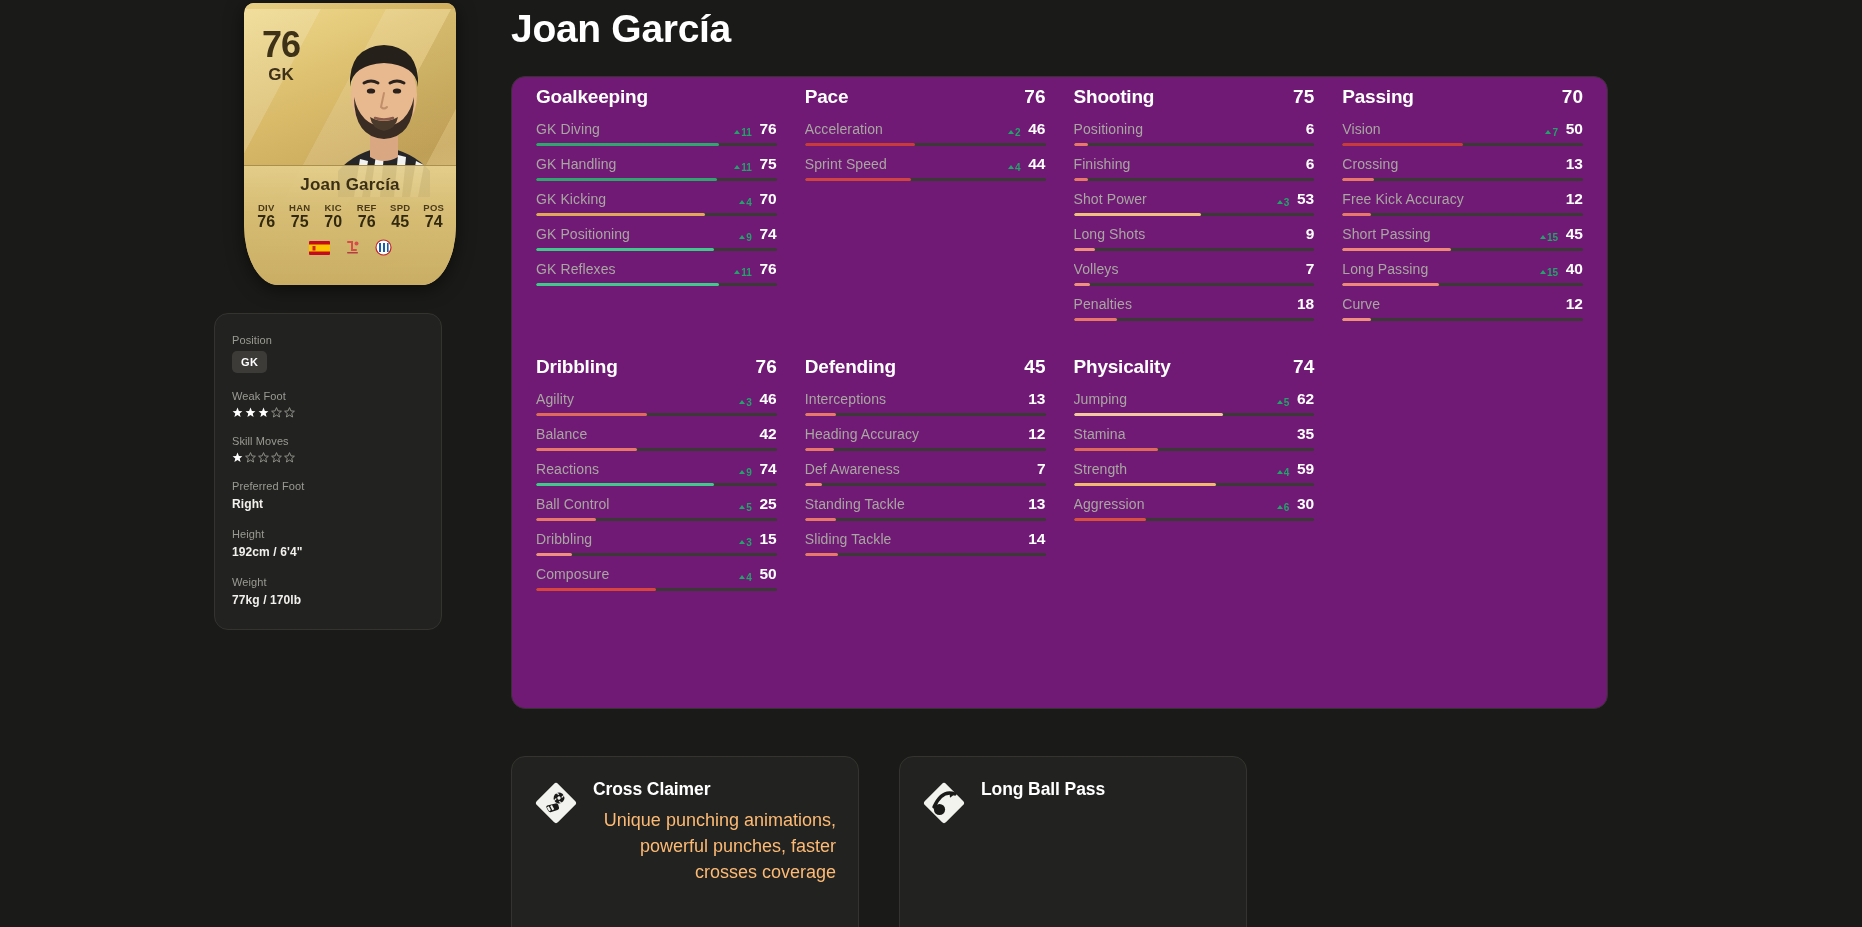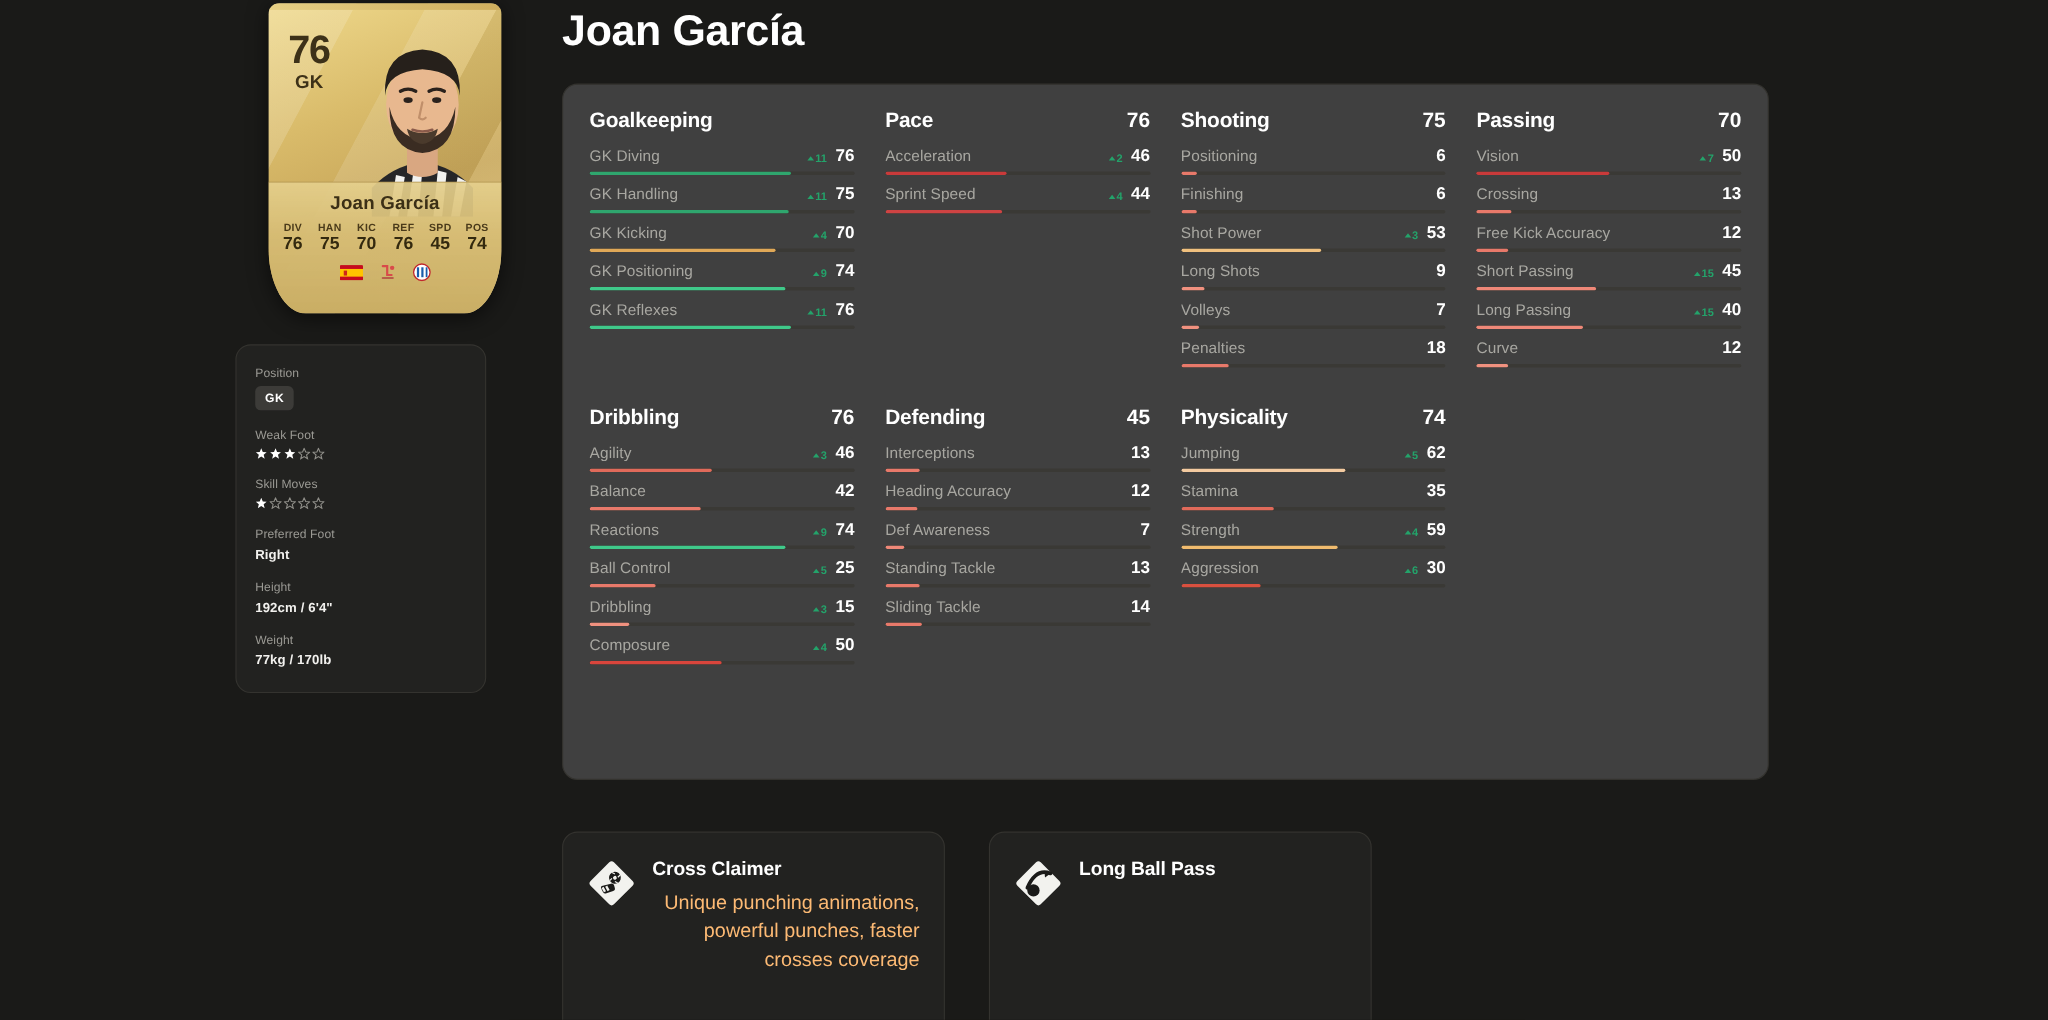--- a/index.html
+++ b/index.html
@@ -111,24 +111,24 @@
   .player-title {
     position: absolute; left: 511px; top: 7px;
     font-size: 39px; font-weight: 700; color: #ffffff;
     letter-spacing: -.3px;
   }
 
   
   .stats-panel {
     position: absolute; left: 511px; top: 76px;
     width: 1097px; height: 633px;
-    background: #404040;
+    background: #701a75;
     border: 1px solid #34332f;
     border-radius: 14px;
-    padding: 22px 24px 0 24px;
+    padding: 9px 24px 0 24px;
   }
   .stats-grid {
     display: grid;
     grid-template-columns: repeat(4, 1fr);
     column-gap: 28px;
     row-gap: 0px;
   }
   .cat { margin-bottom: 26px; }
   .cat-head {
     display: flex; align-items: baseline; justify-content: space-between;

